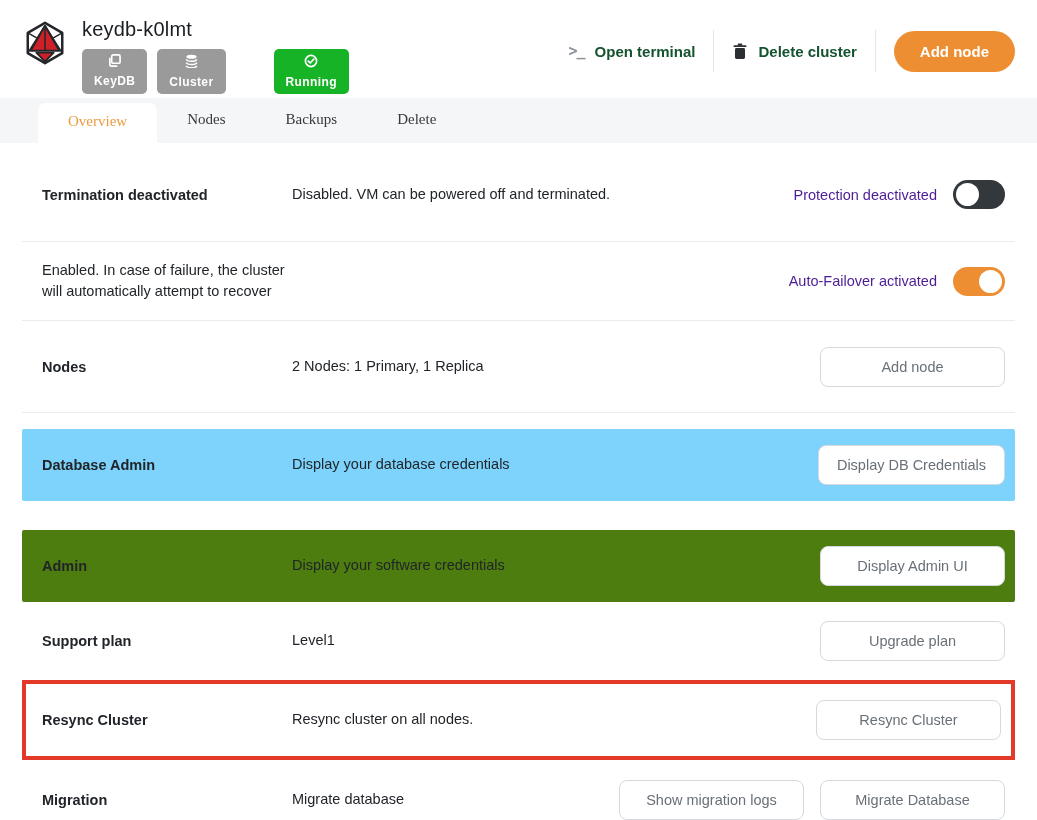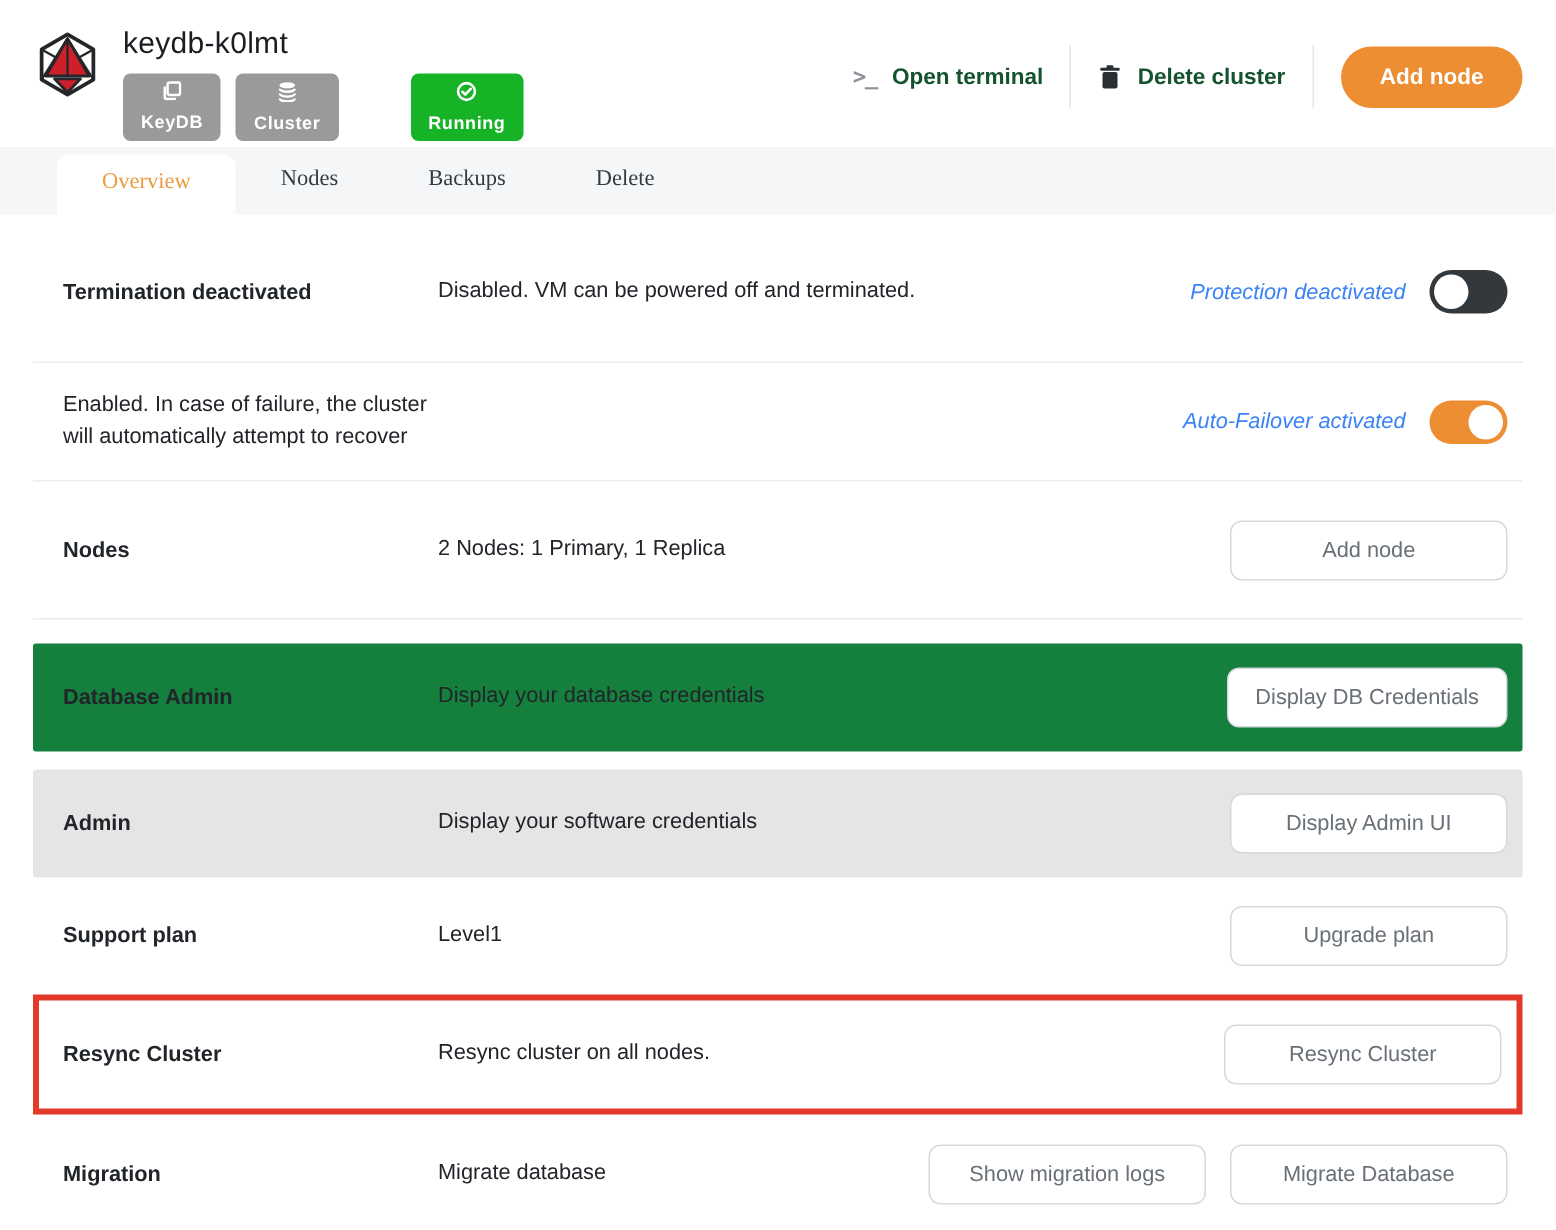--- a/index.html
+++ b/index.html
@@ -54,27 +54,27 @@
 
   
   .content { padding:5px 22px 0 22px; }
   .row {
     display:grid; grid-template-columns:250px 1fr auto;
     align-items:center; padding:0 10px 0 20px;
   }
   .row-label { font-size:14.5px; font-weight:bold; color:#212529; }
   .row-desc  { font-size:14.5px; color:#212529; max-width:460px; line-height:1.45; }
   .row-right { display:flex; align-items:center; gap:16px; justify-self:end; }
-  .state-label { font-size:14.5px; color:#3b82f6;font-style:italic; }
+  .state-label { font-size:14.5px; color:#4c1d95; }
 
   .r1 { height:94px; border-bottom:1px solid #e9ebee; }
   .r2 { height:79px; border-bottom:1px solid #e9ebee; }
   .r3 { height:92px; border-bottom:1px solid #e9ebee; }
-  .r4 { height:72px; background:#15803d; margin-top:16px; border-radius:2px; }
-  .r5 { height:72px; background:#e5e5e5; margin-top:12px; border-radius:2px; }
+  .r4 { height:72px; background:#7dd3fc; margin-top:16px; border-radius:2px; }
+  .r5 { height:72px; background:#4d7c0f; margin-top:29px; border-radius:2px; }
   .r6 { height:78px; }
   .r7 { height:80px; border:4px solid #e2392b; padding-left:16px; }
   .r8 { height:80px; border-bottom:1px solid #e9ebee; }
 
   .btn {
     background:#fff; border:1px solid #d5d9dd; border-radius:8px;
     color:#697077; font-size:14.5px; padding:0 18px; min-width:185px; height:40px;
     cursor:pointer; font-family:inherit;
   }
 

